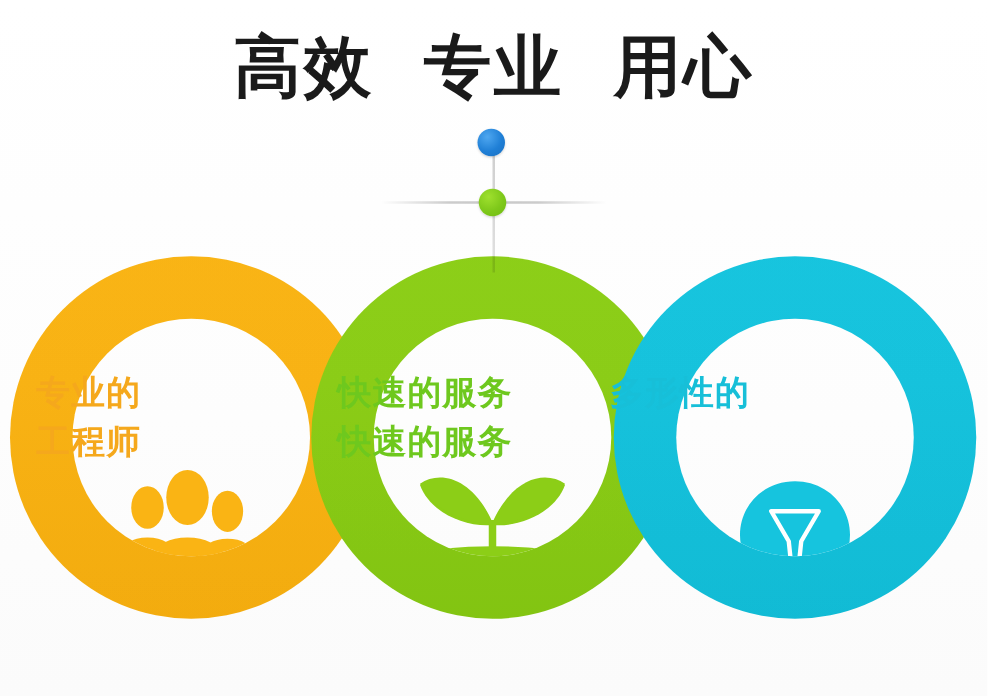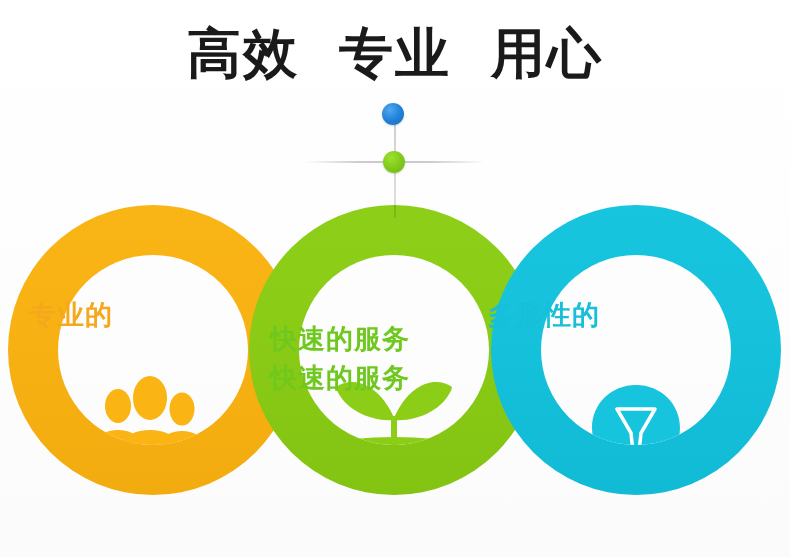--- a/index.html
+++ b/index.html
@@ -95,21 +95,21 @@
     font-size: 27px;
     line-height: 1.45;
     letter-spacing: 1px;
     white-space: nowrap;
     font-family: Liberation Mono, monospace;
     pointer-events: none;
   }
   .ring-text .l2 { display: block; }
 
   .t-orange { left: 29px;  top: 298px; width: 250px; color: #F5A81C; }
-  .t-green  { left: 270px; top: 298px; width: 250px; color: #6EC81E; margin-top: 24px; }
+  .t-green  { left: 270px; top: 298px; width: 250px; color: #6EC81E; }
   .t-cyan   { left: 488px; top: 298px; width: 270px; color: #17BFD8; }
 </style>
 </head>
 <body>
 
 <div id="stage">
 
   <div class="headline">
     <span class="seg">高效</span><span class="gap"></span><span class="seg">专业</span><span class="gap"></span><span class="seg">用心</span>
   </div>
@@ -214,20 +214,21 @@
 
       <rect x="620" y="462" width="32" height="3.5" fill="#FFFFFF"></rect>
       <rect x="620" y="471" width="32" height="3.5" fill="#FFFFFF"></rect>
 
       <path d="M541 466 q95 -22 190 0 L731 500 L541 500 Z" fill="#16C4DE"></path>
     </g>
   </svg>
 
   <div class="ring-text t-orange">
     <span>专业的</span>
+    <span class="l2">工程师</span>
   </div>
 
   <div class="ring-text t-green">
     <span>快速的服务</span>
     <span class="l2">快速的服务</span>
   </div>
 
   <div class="ring-text t-cyan">
     <span>多形性的</span>
   </div>

